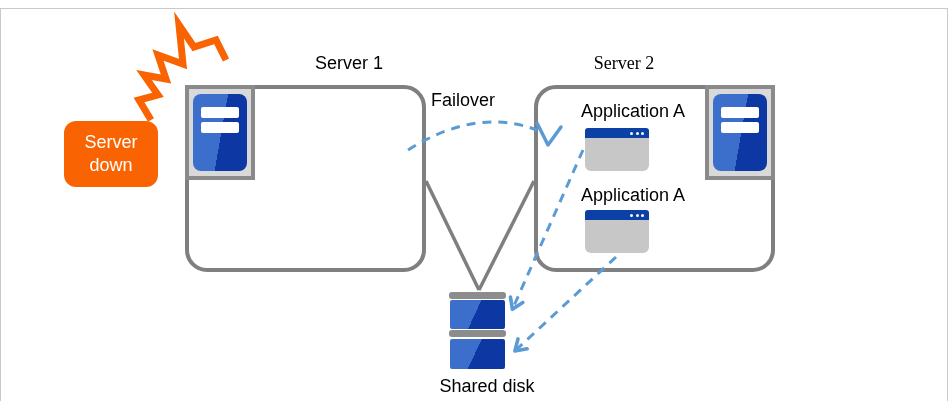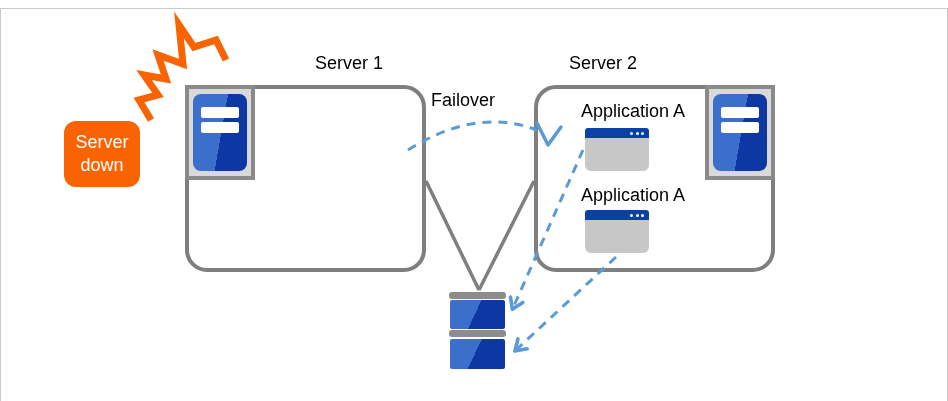--- a/index.html
+++ b/index.html
@@ -57,29 +57,29 @@
   .disk-body {
     position:absolute; left:449px; width:55px; height:29px; border-radius:2px;
     background:linear-gradient(115deg, #3b6fcb 0 46%, #0d38a3 46% 100%);
   }
   #disk-body-1 { top:291px; }
   #disk-body-2 { top:330px; height:30px; }
 
   
   .lbl { position:absolute; transform:translateX(-50%); font-size:18px; line-height:1.15; white-space:nowrap; }
   #label-server1 { left:348px; top:44px; }
-  #label-server2 { left:602px; top:44px; }
+  #label-server2 { left:623px; top:44px;font-family:Liberation Serif, serif; }
   #label-failover { left:462px; top:81px; }
   #label-app-1 { left:632px; top:92px; }
   #label-app-2 { left:632px; top:176px; }
   #label-shared-disk { left:486px; top:367px; }
 
   
   .alert-badge {
-    position:absolute; left:63px; top:112px; width:76px; height:66px;
+    position:absolute; left:63px; top:112px; width:94px; height:66px;
     background:#f96302; border-radius:12px; color:#ffffff;
     display:flex; align-items:center; justify-content:center; text-align:center;
     font-size:18px; line-height:1.3;
   }
   .alert-badge .txt { width:70px; white-space:normal; }
 </style>
 </head>
 <body>
 
 <div class="frame">
@@ -137,18 +137,19 @@
   <div class="disk-cap" id="disk-cap-1"></div>
   <div class="disk-body" id="disk-body-1"></div>
   <div class="disk-cap" id="disk-cap-2"></div>
   <div class="disk-body" id="disk-body-2"></div>
 
   <div class="lbl" id="label-server1">Server 1</div>
   <div class="lbl" id="label-server2">Server 2</div>
   <div class="lbl" id="label-failover">Failover</div>
   <div class="lbl" id="label-app-1">Application A</div>
   <div class="lbl" id="label-app-2">Application A</div>
+  <div class="lbl" id="label-shared-disk">Shared disk</div>
 
   <div class="alert-badge">
     <div class="txt">Server down</div>
   </div>
 
 </div>
 
 </body></html>

